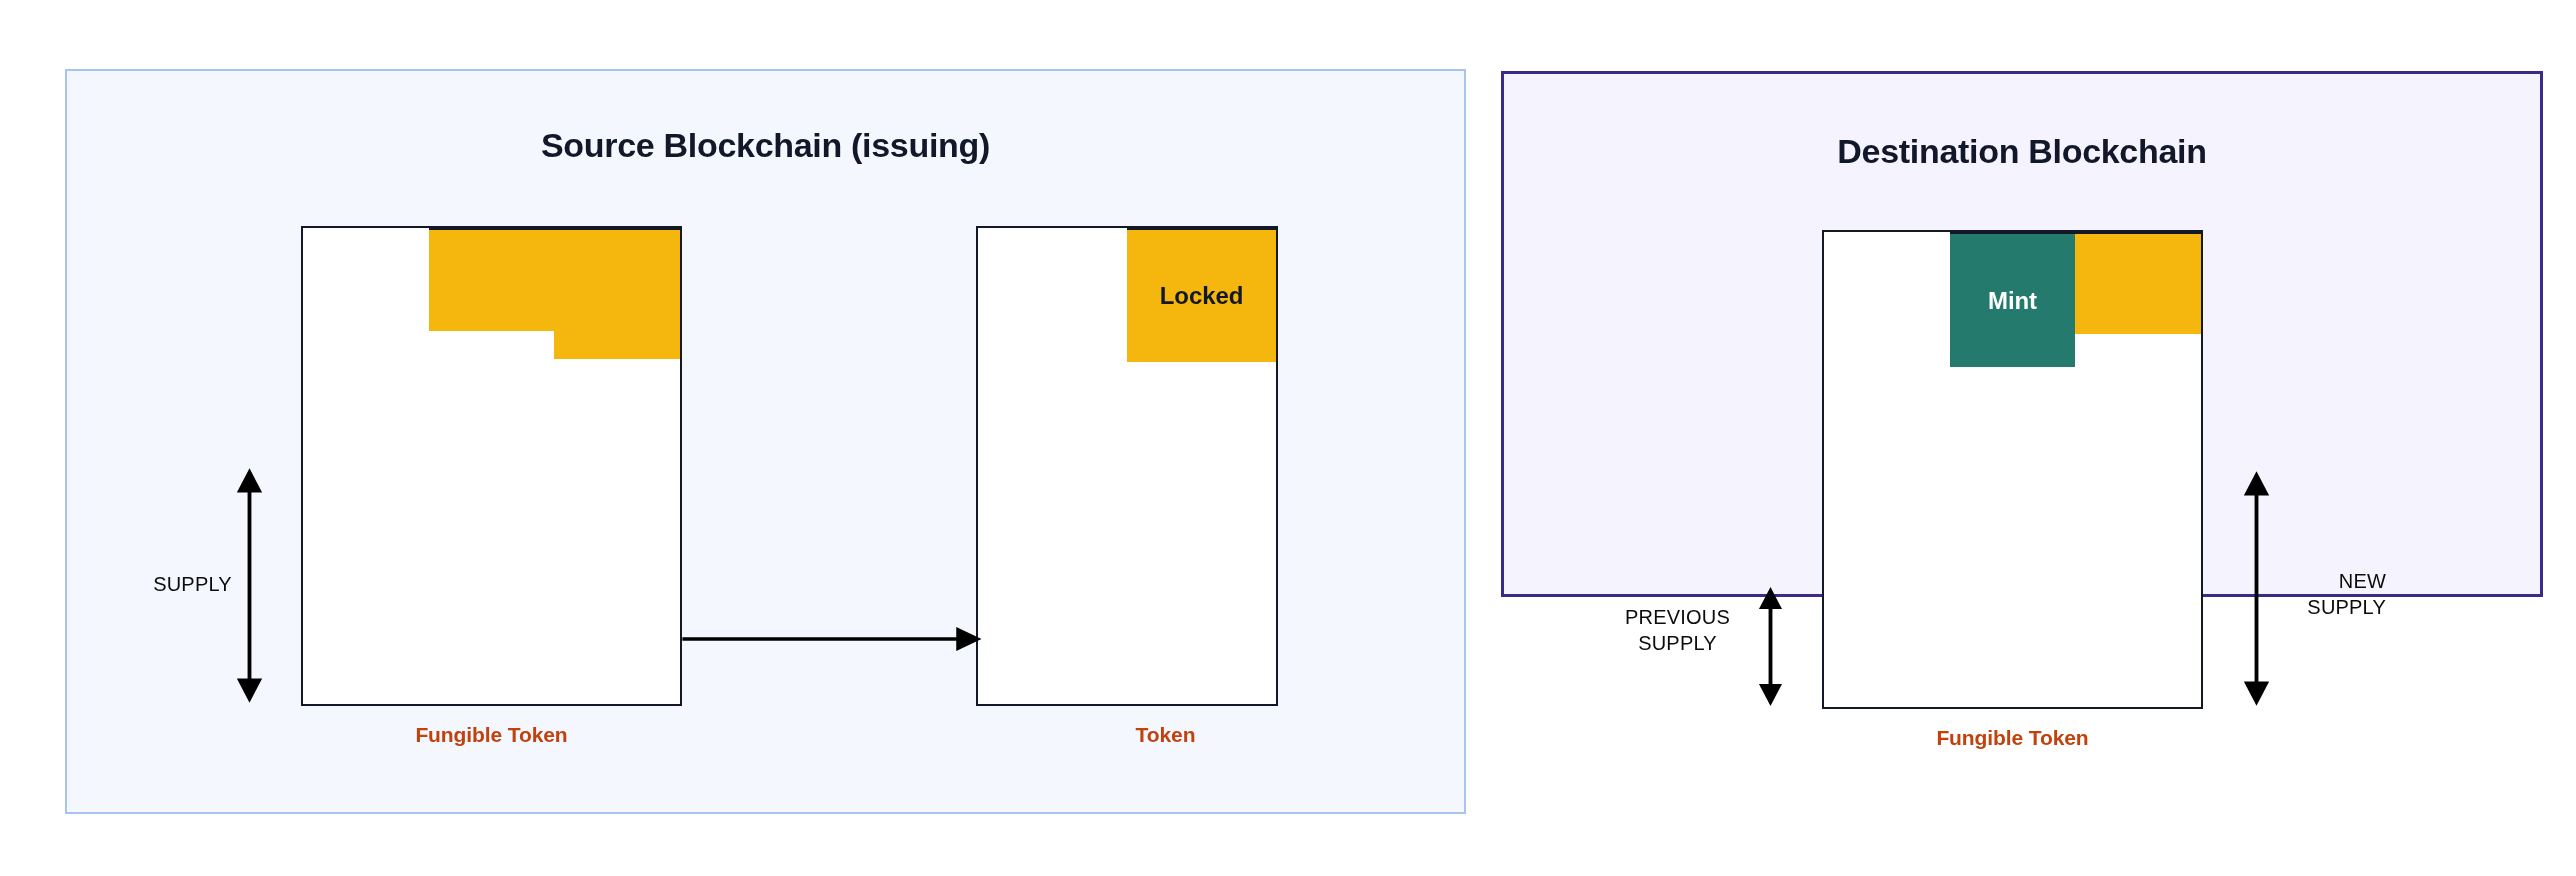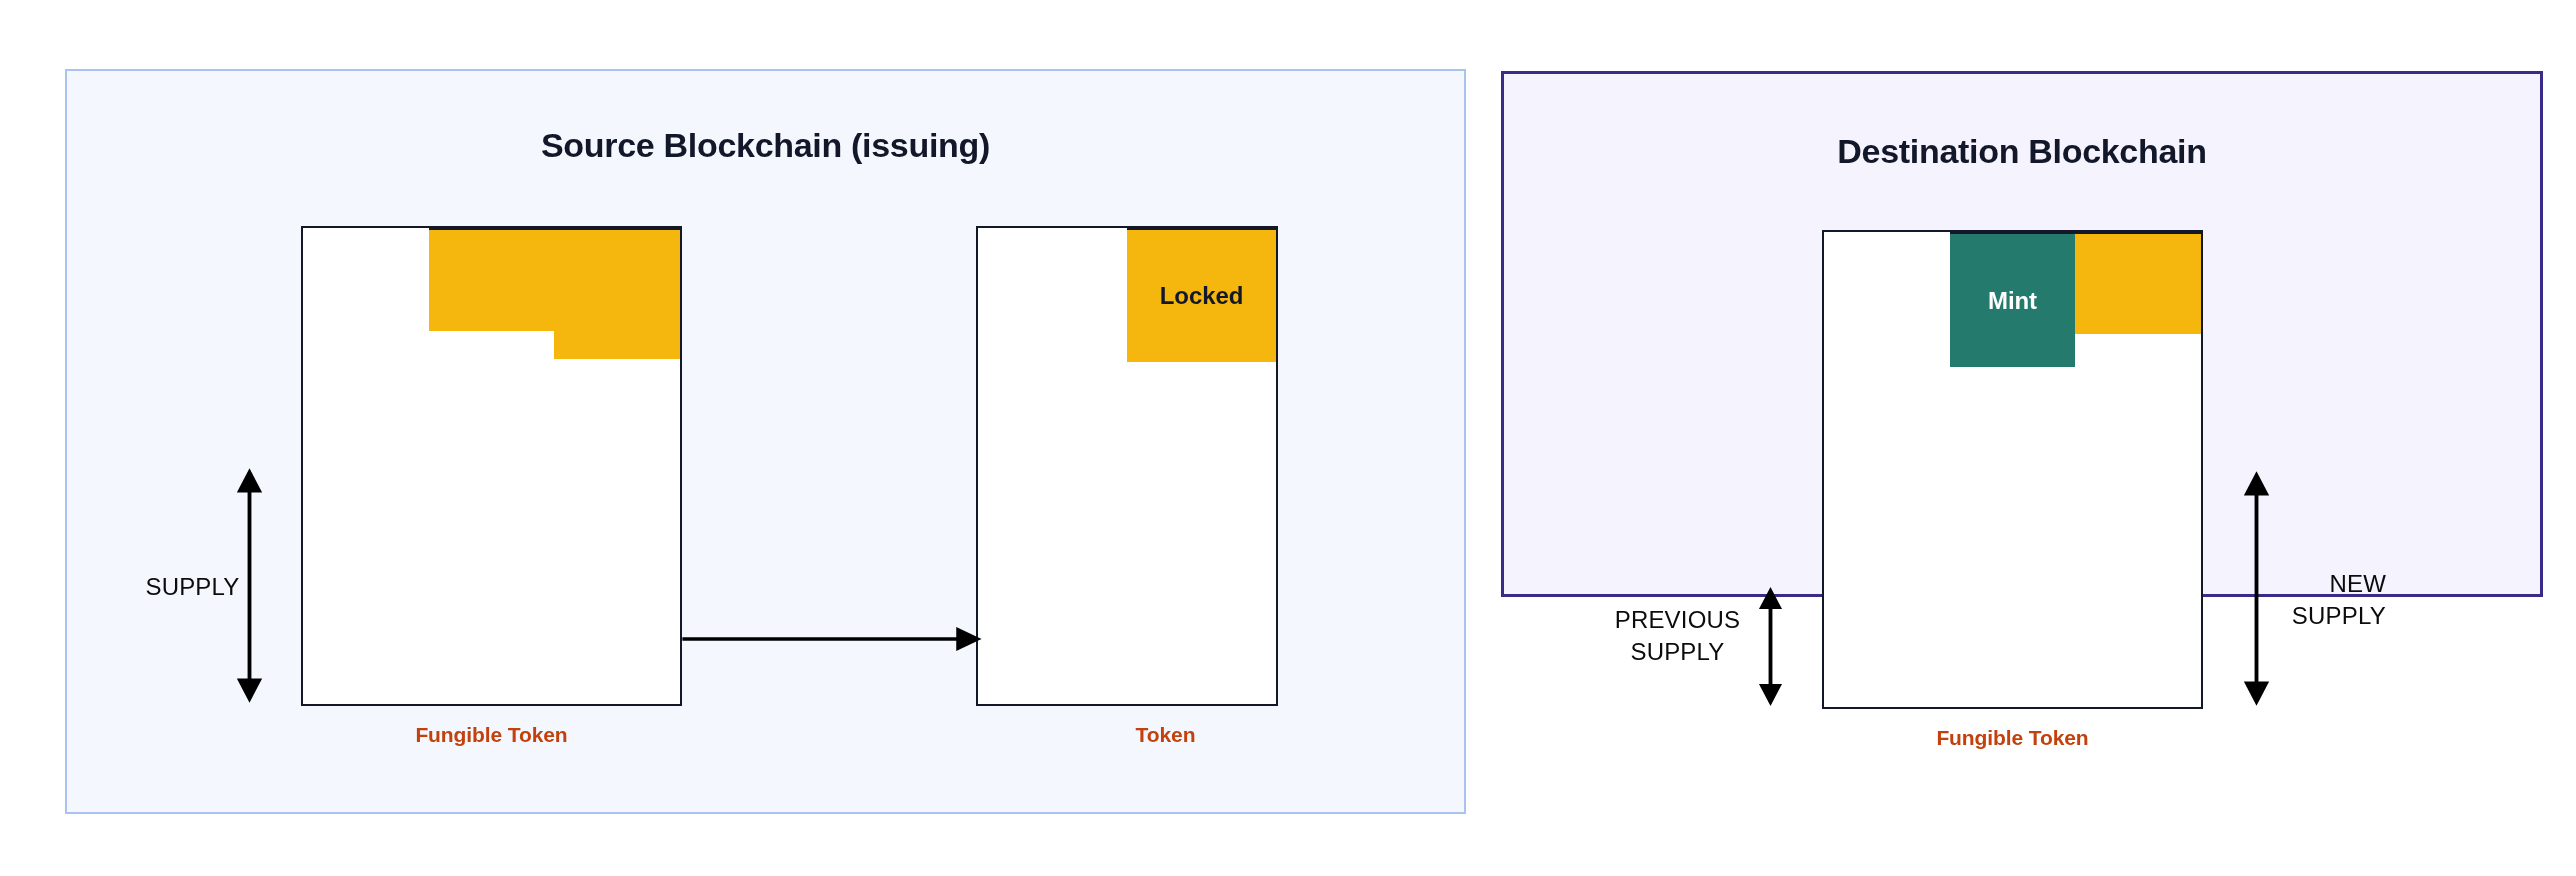--- a/index.html
+++ b/index.html
@@ -98,21 +98,21 @@
 
   
   .measure {
     position: absolute;
   }
   .measure svg { display: block; overflow: visible; }
 
   .measure-label {
     position: absolute;
     text-align: center;
-    font-size: 24px;
+    font-size: 20px;
     font-weight: 400;
     color: #0c0c0c;
     line-height: 1.32;
     letter-spacing: 0.2px;
     white-space: pre-line;
   }
 
   
   #flow-arrow {
     position: absolute;

